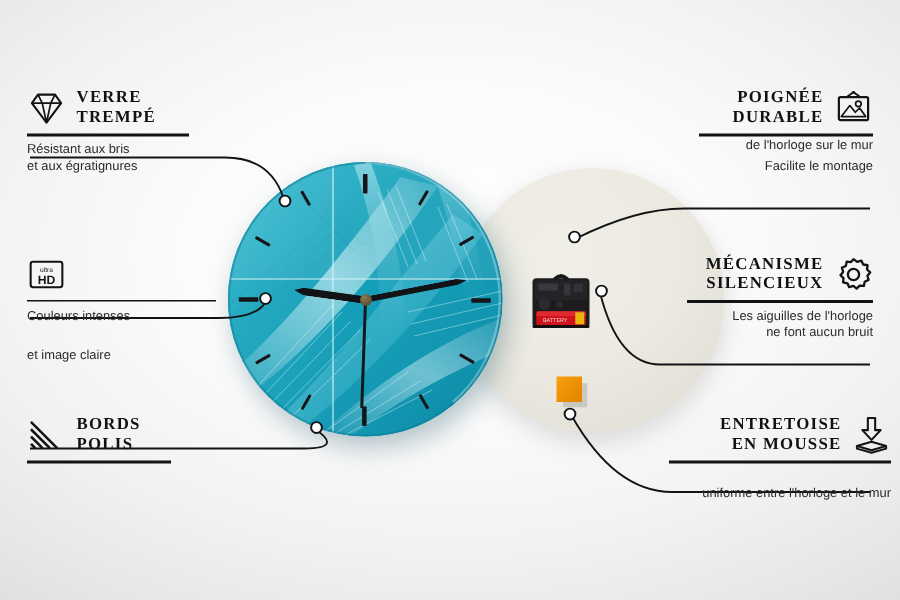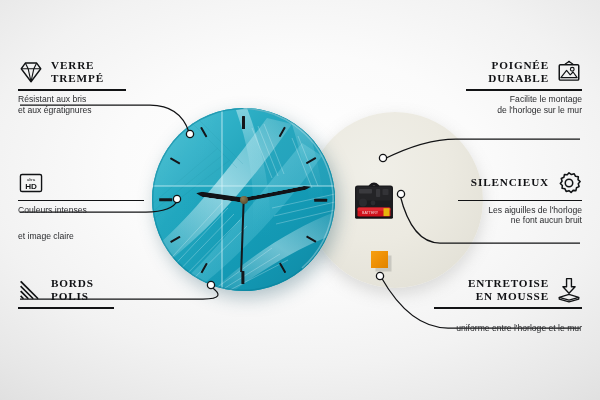--- a/index.html
+++ b/index.html
@@ -339,42 +339,43 @@
       <svg viewBox="0 0 32 32">
           <path d="M11 6.5 L16 3 L21 6.5" fill="none" stroke="currentColor" stroke-width="1.5"></path>
           <circle cx="16" cy="3.2" r="1.2" fill="currentColor"></circle>
           <rect x="4" y="7" width="24" height="19" rx="1.4" fill="none" stroke="currentColor" stroke-width="1.8"></rect>
           <path d="M6 23 L13 14 L17.5 19.5 L21 16 L26 23 Z" fill="none" stroke="currentColor" stroke-width="1.4" stroke-linejoin="round"></path>
           <circle cx="20" cy="12.6" r="2.3" fill="none" stroke="currentColor" stroke-width="1.4"></circle>
         </svg>
     </span>
   </div>
   <div class="rule"></div>
+  <div class="sub" style="margin-top:0">de l'horloge sur le mur</div>
   <div class="sub">Facilite le montage</div>
-  <div class="sub" style="margin-top:0">de l'horloge sur le mur</div>
 </div>
 
 <div class="callout right" style="left:458px; top:170px; width:124px;">
   <div class="head">
     <span style="text-align:right">
+      <span class="ttl" style="display:block">MÉCANISME</span>
       <span class="ttl" style="display:block">SILENCIEUX</span>
     </span>
     <span class="ico">
       <svg viewBox="0 0 32 32">
           <path d="M16 3.4 l3 2.2 3.4 -1 1.6 3.2 3.5 .6 -.4 3.5 2.6 2.4 -2.3 2.7 1 3.4 -3.2 1.5 -.7 3.5 -3.5 -.3 -2.4 2.5 -2.7 -2.2 -3.4 1 -1.5 -3.2 -3.5 -.7 .3 -3.5 -2.5 -2.4 2.2 -2.7 -1 -3.4 3.2 -1.5 .7 -3.5 3.5 .3 Z" fill="none" stroke="currentColor" stroke-width="1.9" stroke-linejoin="round"></path>
           <circle cx="16" cy="16" r="4.6" fill="none" stroke="currentColor" stroke-width="1.9"></circle>
         </svg>
     </span>
   </div>
   <div class="rule"></div>
   <div class="sub">Les aiguilles de l'horloge</div>
   <div class="sub" style="margin-top:0">ne font aucun bruit</div>
 </div>
 
-<div class="callout right" style="left:434px; top:277px; width:148px;">
+<div class="callout right" style="left:446px; top:277px; width:148px;">
   <div class="head">
     <span style="text-align:right">
       <span class="ttl" style="display:block">ENTRETOISE</span>
       <span class="ttl" style="display:block">EN MOUSSE</span>
     </span>
     <span class="ico">
       <svg viewBox="0 0 32 32">
           <path d="M13 2 H19 V12 H23.5 L16 20 L8.5 12 H13 Z" fill="none" stroke="currentColor" stroke-width="1.7" stroke-linejoin="round"></path>
           <path d="M16 21.5 L28 25 L16 28.5 L4 25 Z" fill="none" stroke="currentColor" stroke-width="1.6" stroke-linejoin="round"></path>
           <path d="M4 25 V27.2 L16 30.6 L28 27.2 V25" fill="none" stroke="currentColor" stroke-width="1.6" stroke-linejoin="round"></path>

